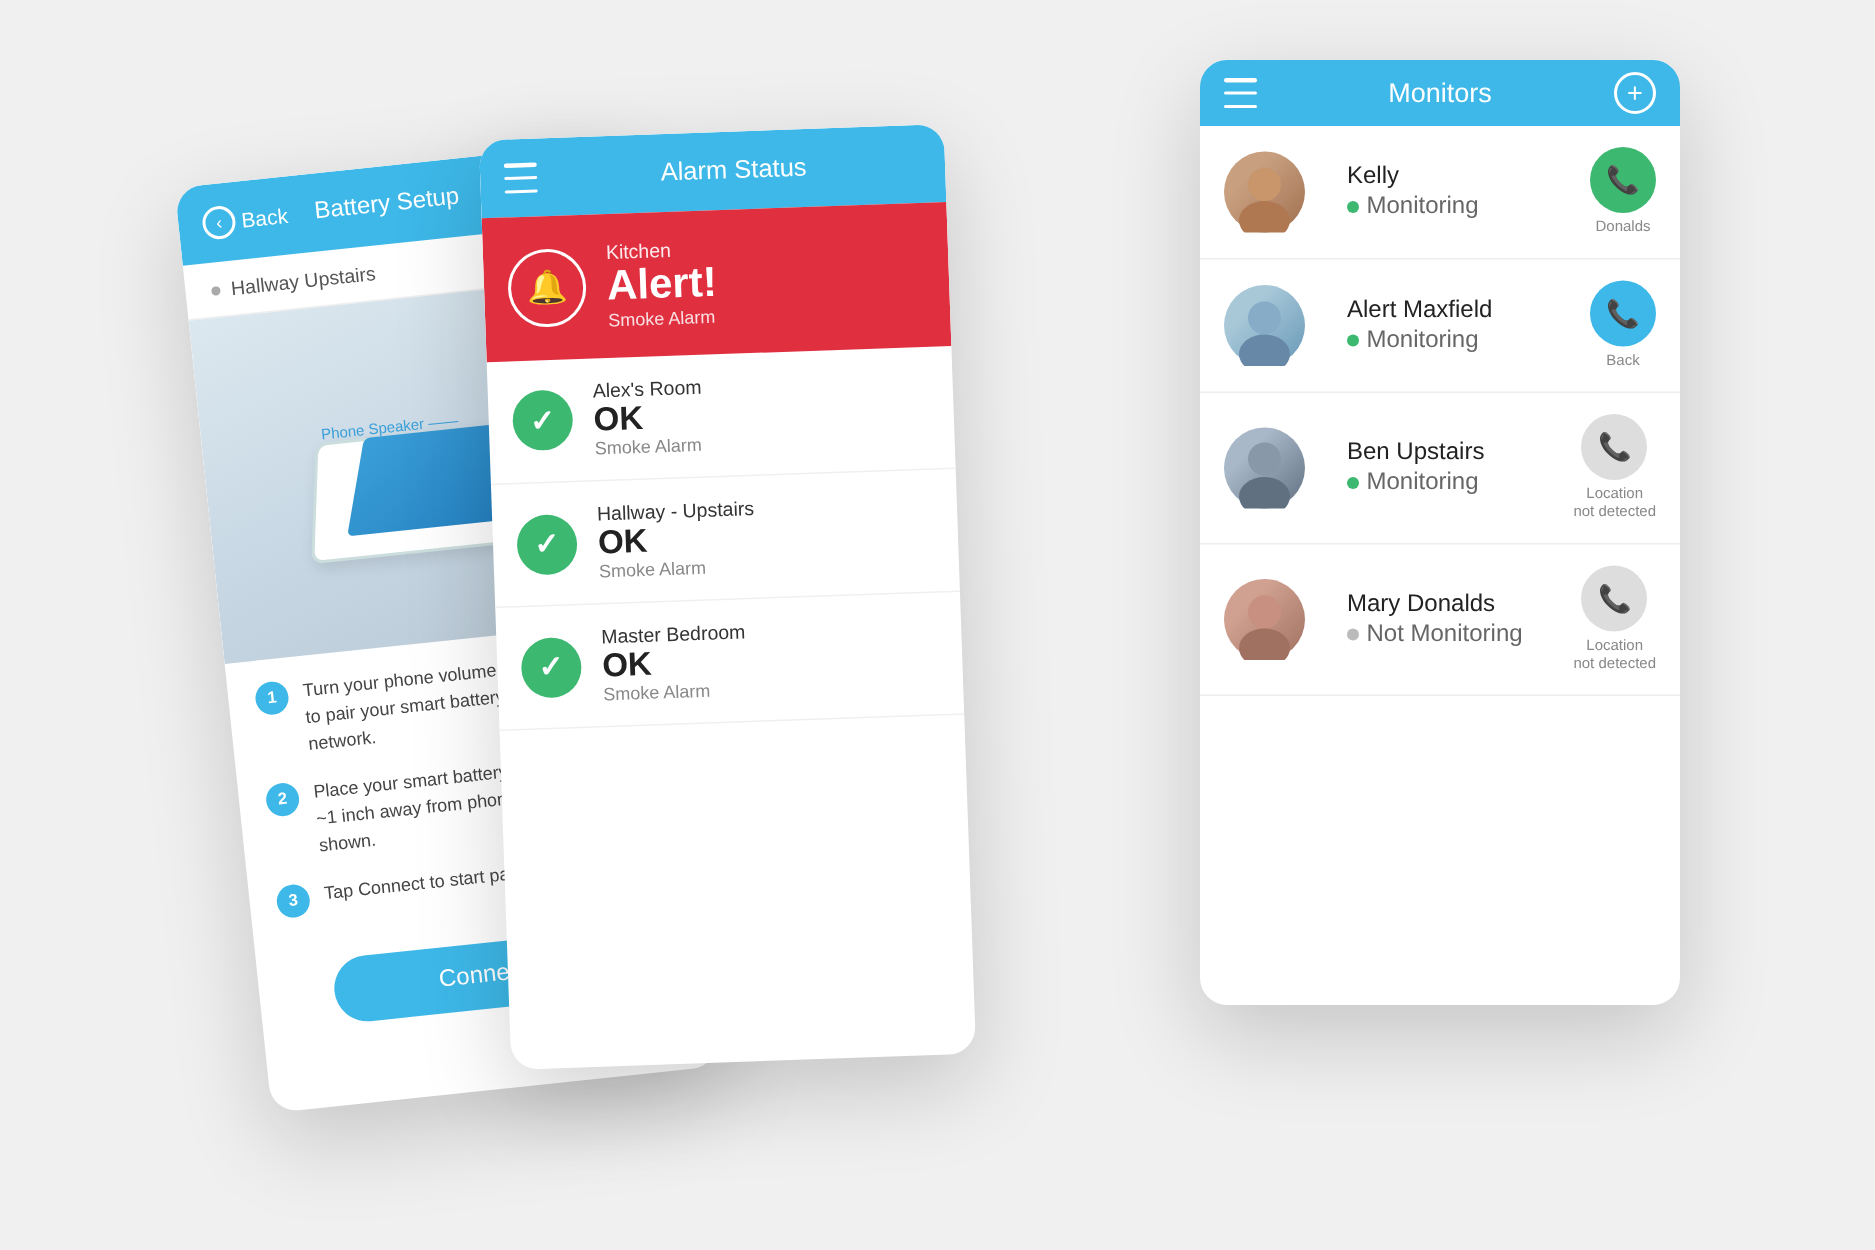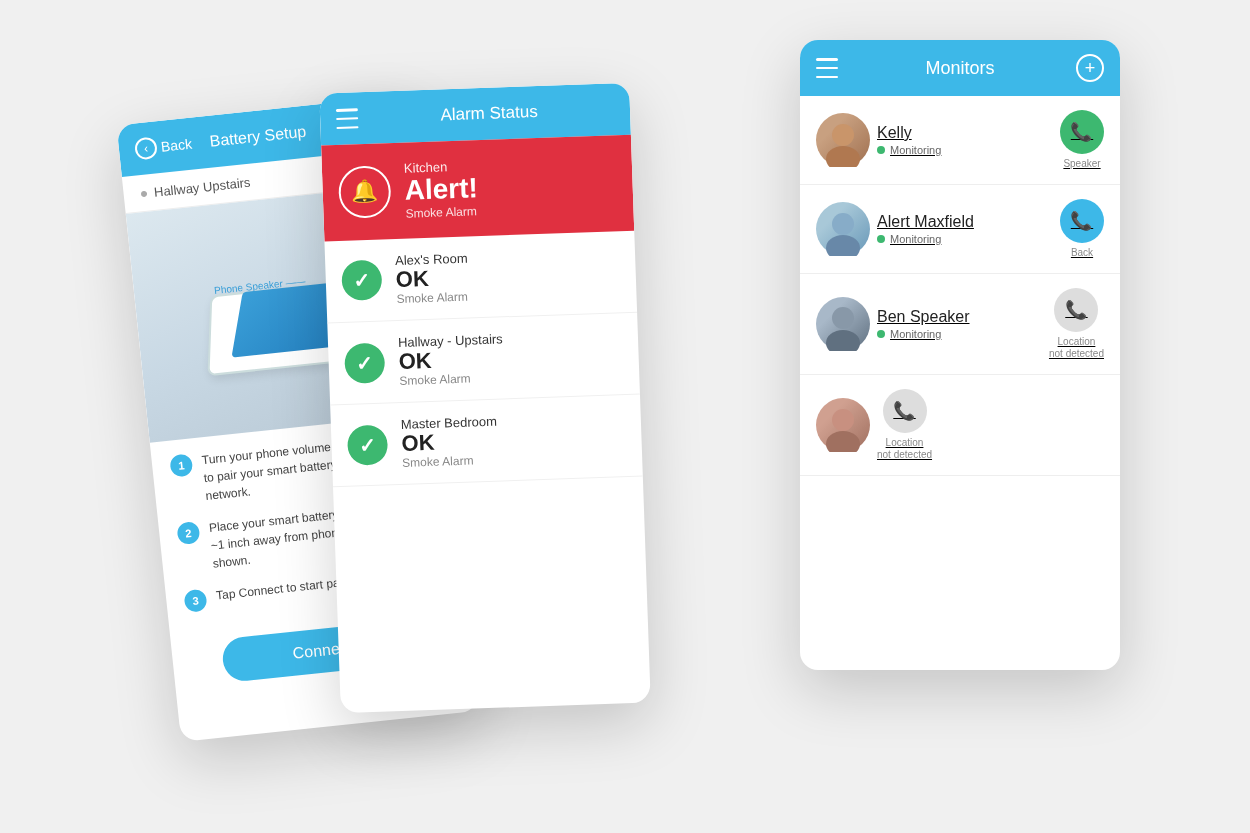--- a/index.html
+++ b/index.html
@@ -309,21 +309,21 @@
       right: 130px;
       top: 40px;
       transform: rotate(0deg);
       z-index: 3;
     }
     .card-monitors .header {
       background: #3db8e8;
       padding: 14px 16px;
       display: flex;
       align-items: center;
-      height: 56px;
+      height: 44px;
     }
     .card-monitors .header .header-title-center {
       font-size: 18px;
     }
     .add-icon {
       width: 28px;
       height: 28px;
       border: 2px solid #fff;
       border-radius: 50%;
       display: flex;
@@ -334,22 +334,21 @@
       cursor: pointer;
     }
     .monitors-list {
       padding: 0;
     }
     .monitor-row {
       display: flex;
       align-items: center;
       padding: 14px 16px;
       border-bottom: 1px solid #eee;
-      gap: 7px;
-      text-decoration: underline;
+      gap: 28px;
     }
     .avatar-placeholder {
       width: 54px;
       height: 54px;
       border-radius: 50%;
       flex-shrink: 0;
       background: #bbb;
       display: flex;
       align-items: center;
       justify-content: center;
@@ -373,21 +372,21 @@
     .status-dot {
       width: 8px;
       height: 8px;
       border-radius: 50%;
       flex-shrink: 0;
     }
     .dot-green { background: #3db870; }
     .dot-grey  { background: #bbb; }
     .status-label {
       color: #666;
-      font-size: 11px;
+      font-size: 16px;
     }
     .monitor-action {
       display: flex;
       flex-direction: column;
       align-items: center;
       gap: 4px;
     }
     .action-circle {
       width: 44px;
       height: 44px;
@@ -540,21 +539,21 @@
         </div>
         <div class="monitor-info">
           <div class="monitor-name">Kelly</div>
           <div class="monitor-status">
             <div class="status-dot dot-green"></div>
             <span class="status-label">Monitoring</span>
           </div>
         </div>
         <div class="monitor-action">
           <div class="action-circle circle-green">📞</div>
-          <span class="action-label">Speaker</span>
+          <span class="action-label">Donalds</span>
         </div>
       </div>
 
       <div class="monitor-row">
         <div class="avatar-placeholder av-jenny">
           <svg width="54" height="54" viewBox="0 0 54 54">
             <circle cx="27" cy="22" r="11" fill="#87acc8"></circle>
             <ellipse cx="27" cy="46" rx="17" ry="13" fill="#6888a8"></ellipse>
           </svg>
         </div>
@@ -572,40 +571,47 @@
       </div>
 
       <div class="monitor-row">
         <div class="avatar-placeholder av-ben">
           <svg width="54" height="54" viewBox="0 0 54 54">
             <circle cx="27" cy="21" r="11" fill="#8898a8"></circle>
             <ellipse cx="27" cy="46" rx="17" ry="13" fill="#607080"></ellipse>
           </svg>
         </div>
         <div class="monitor-info">
-          <div class="monitor-name">Ben Speaker</div>
+          <div class="monitor-name">Ben Upstairs</div>
           <div class="monitor-status">
             <div class="status-dot dot-green"></div>
             <span class="status-label">Monitoring</span>
           </div>
         </div>
         <div class="monitor-action">
           <div class="action-circle circle-grey">📞</div>
           <span class="action-label" style="white-space:pre-line;">Location
 not detected</span>
         </div>
       </div>
 
       <div class="monitor-row">
         <div class="avatar-placeholder av-mary">
           <svg width="54" height="54" viewBox="0 0 54 54">
             <circle cx="27" cy="22" r="11" fill="#c89080"></circle>
             <ellipse cx="27" cy="46" rx="17" ry="13" fill="#a07060"></ellipse>
           </svg>
         </div>
+        <div class="monitor-info">
+          <div class="monitor-name">Mary Donalds</div>
+          <div class="monitor-status">
+            <div class="status-dot dot-grey"></div>
+            <span class="status-label">Not Monitoring</span>
+          </div>
+        </div>
         <div class="monitor-action">
           <div class="action-circle circle-grey">📞</div>
           <span class="action-label" style="white-space:pre-line;">Location
 not detected</span>
         </div>
       </div>
 
     </div>
   </div>
 

